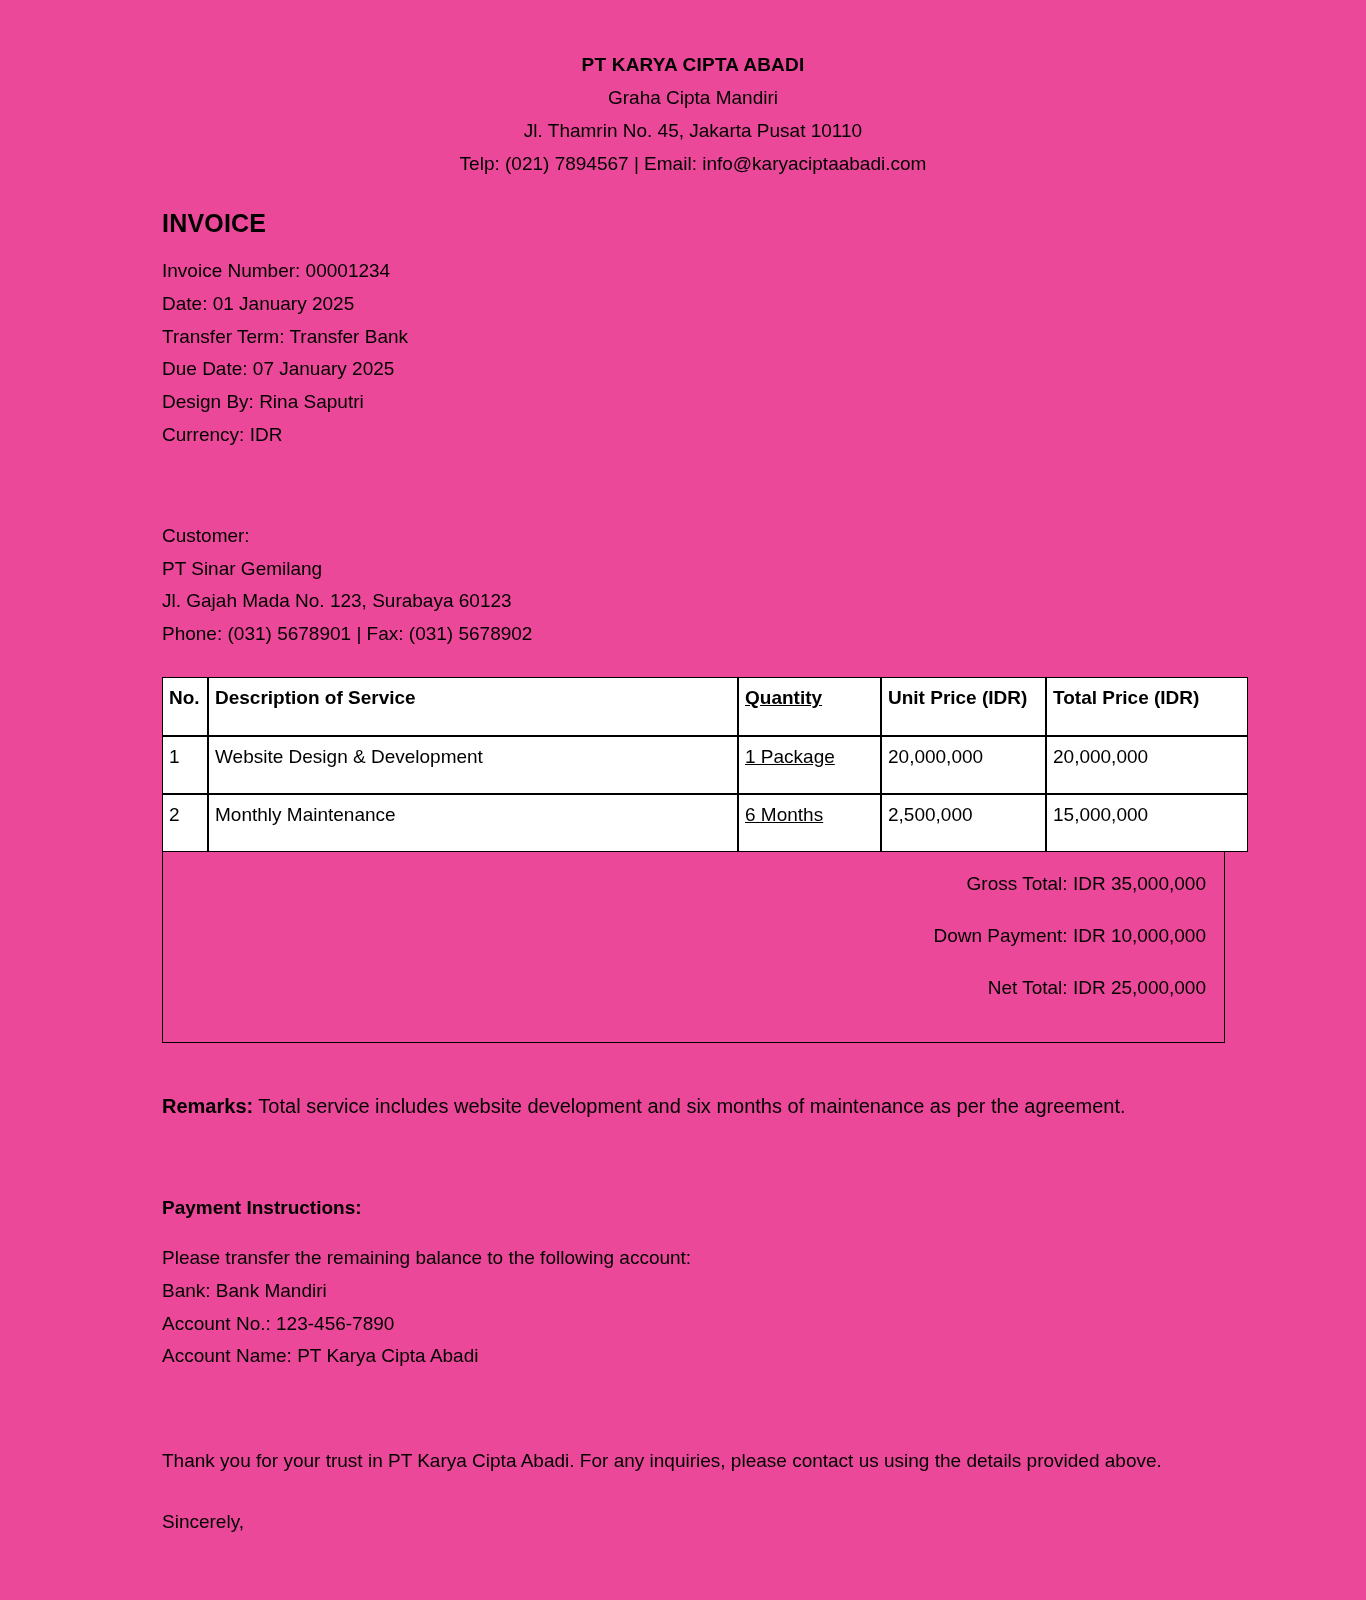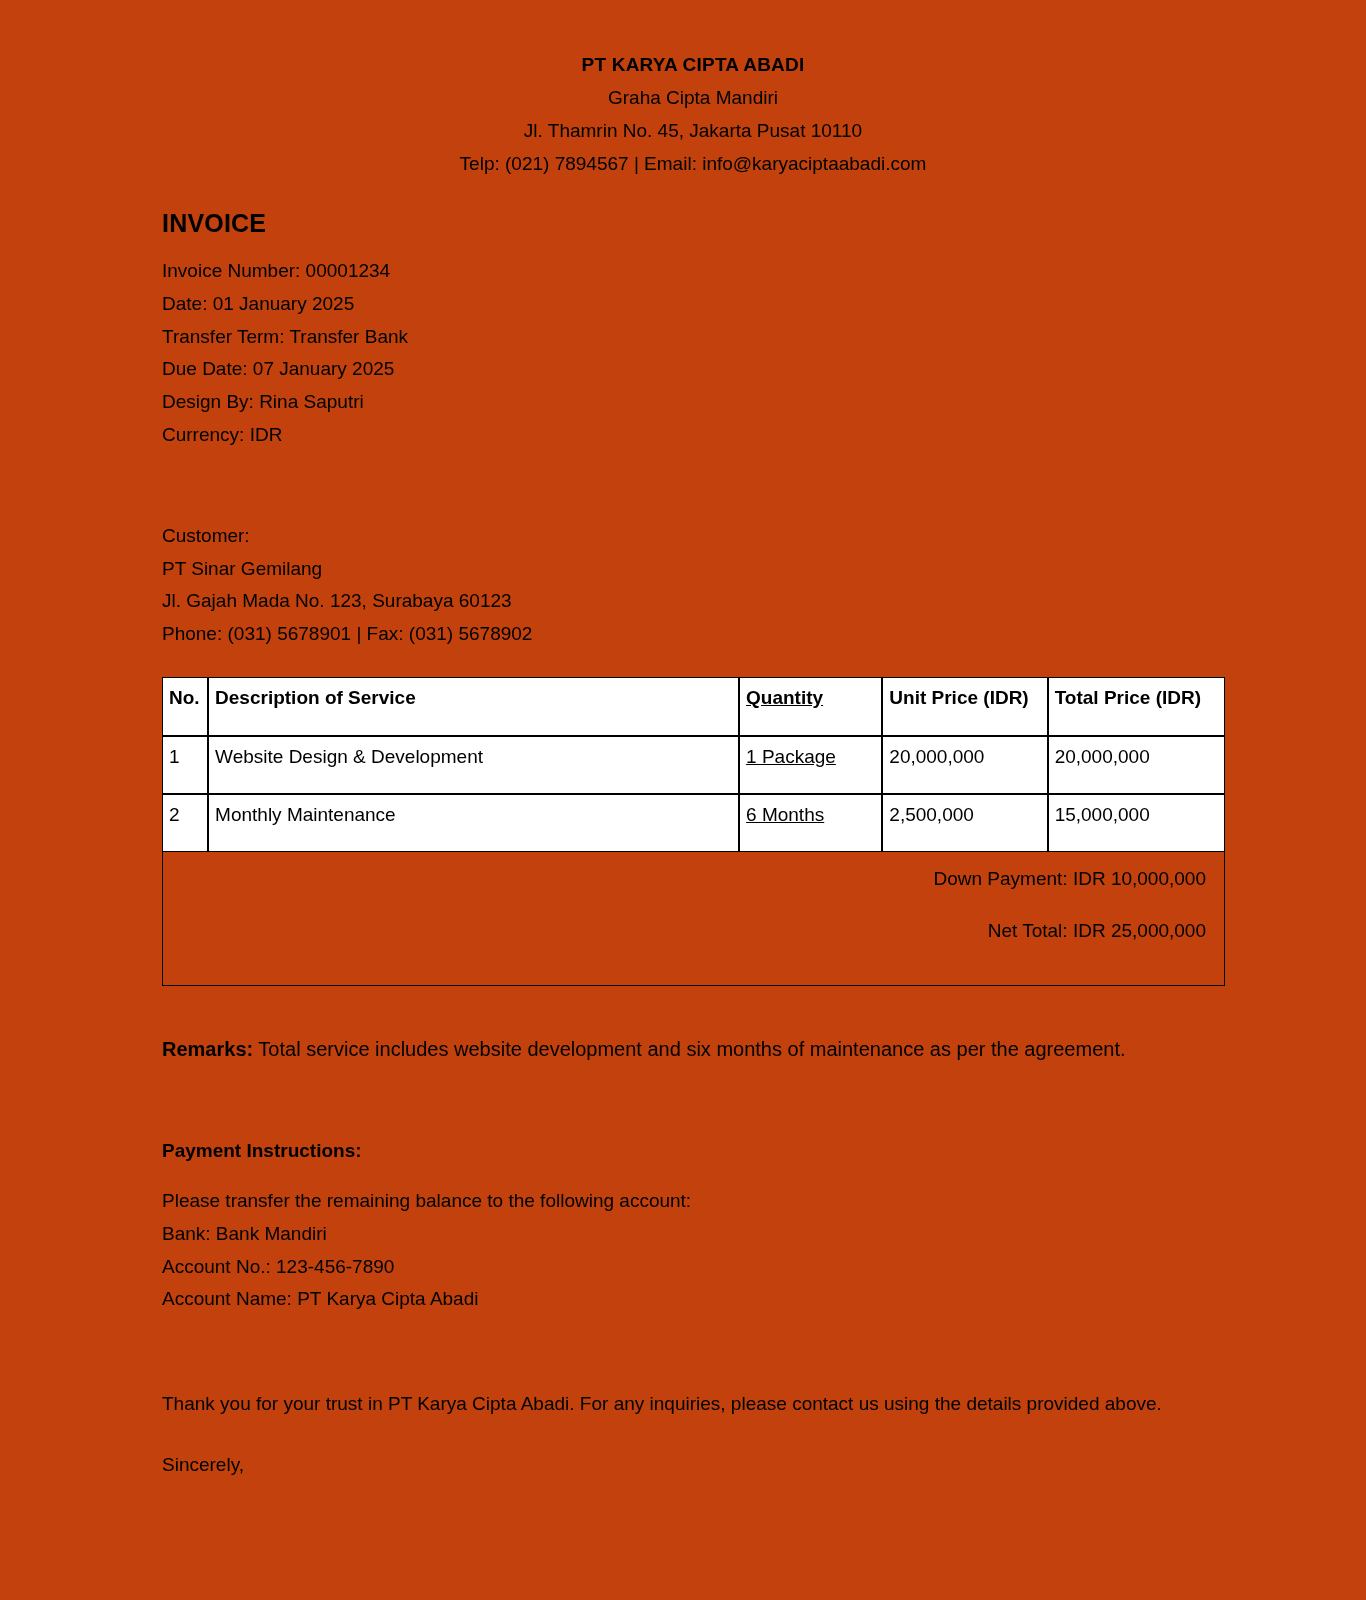--- a/index.html
+++ b/index.html
@@ -13,21 +13,21 @@
     font-family: "Liberation Sans", sans-serif;
     color: #000000;
     -webkit-font-smoothing: antialiased;
   }
   .page {
     position: relative;
     width: 1366px;
     min-height: 1600px;
     box-sizing: border-box;
     padding: 48px 142px 0 162px;
-    background: #c2410c;
+    background: #ec4899;
   }
 
   
   .letterhead {
     text-align: center;
     margin: 0 0 0 0;
   }
   .company-name {
     font-size: 19px;
     font-weight: bold;
@@ -91,21 +91,21 @@
     height: 58px;
   }
   
   table.items td + td {
     border-left: 1px solid #000000;
   }
   .col-no       { width: 46px; }
   .col-desc     { width: 530px; }
   .col-qty      { width: 143px; text-decoration: underline; }
   .col-unit     { width: 165px; }
-  .col-total    { width: 177px; }
+  .col-total    { width: 202px; }
 
   
   .table-frame {
     border: 1px solid #000000;
     width: 1061px;
     box-sizing: content-box;
     padding: 0;
   }
   .table-frame table.items {
     margin: -1px 0 0 -1px;
@@ -214,20 +214,21 @@
             <td class="col-no">2</td>
             <td class="col-desc">Monthly Maintenance</td>
             <td class="col-qty">6 Months</td>
             <td class="col-unit">2,500,000</td>
             <td class="col-total">15,000,000</td>
           </tr>
         </tbody>
       </table>
 
       <div class="totals">
+        <div class="total-line first">Gross Total: IDR 35,000,000</div>
         <div class="total-line">Down Payment: IDR 10,000,000</div>
         <div class="total-line last">Net Total: IDR 25,000,000</div>
       </div>
 
     </div>
   </div>
 
   <div class="remarks">
     <b>Remarks:</b><span> Total service includes website development and six months of maintenance as per the agreement.</span>
   </div>

